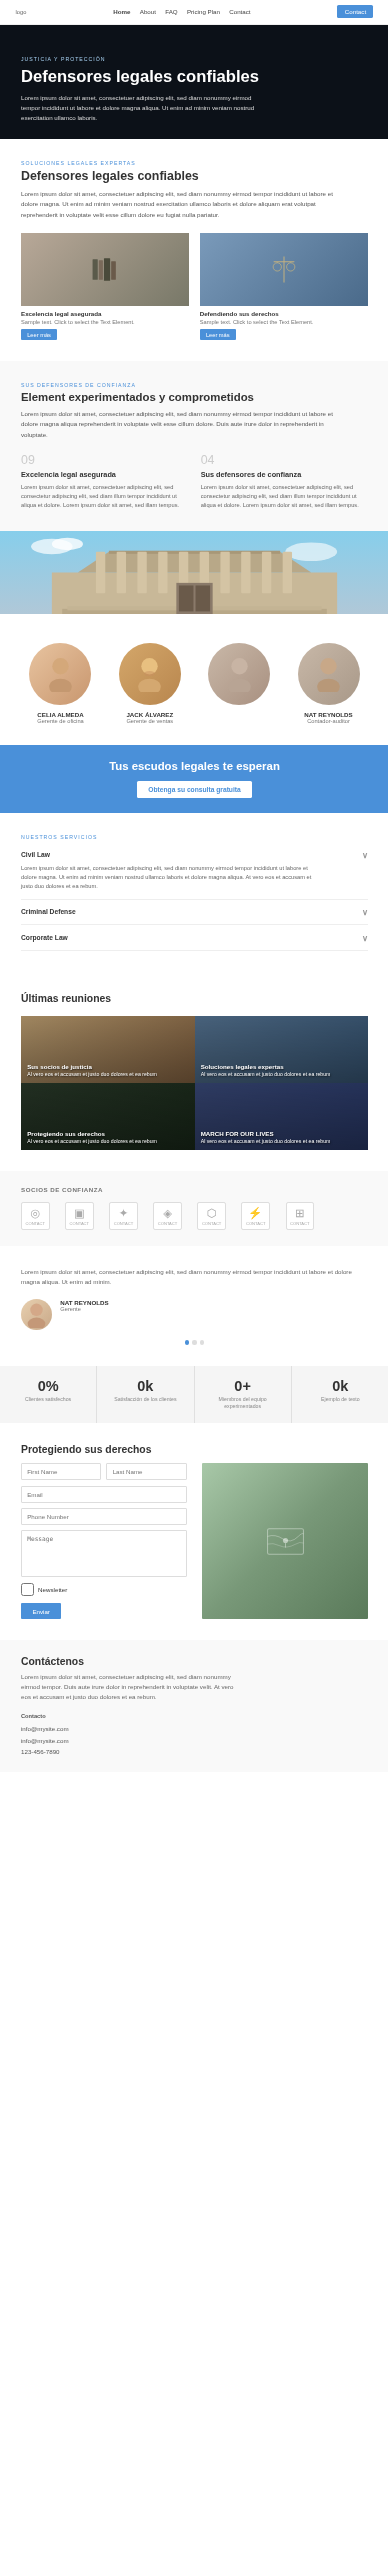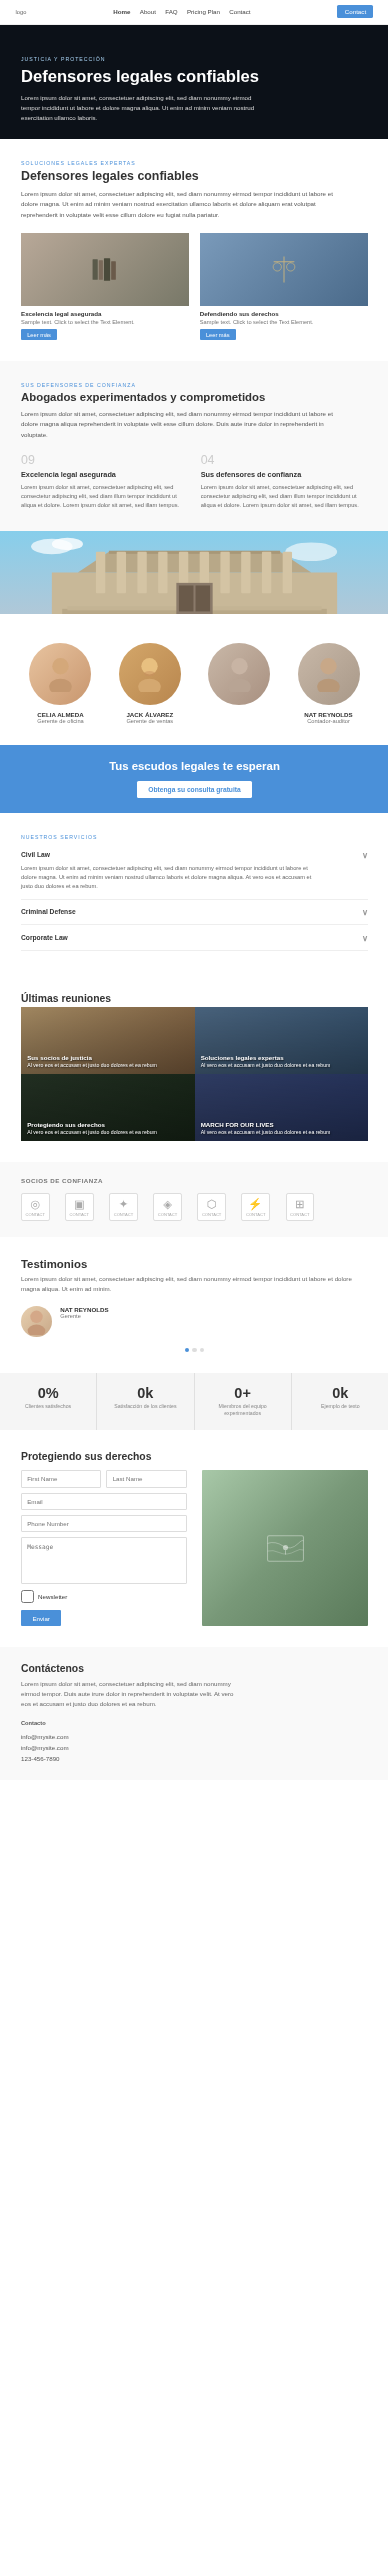--- a/index.html
+++ b/index.html
@@ -62,21 +62,21 @@
     
     .services { padding: 21px 21px; }
     .services .label { font-size: 5.2px; letter-spacing: 1px; color: #4a90d9; margin-bottom: 2.1px; }
     .service-item { border-bottom: 0.5px solid #eee; padding: 7.3px 0; }
     .service-item .service-header { display: flex; justify-content: space-between; align-items: center; font-size: 6.7px; font-weight: bold; }
     .service-item .chevron { font-size: 8.3px; color: #999; }
     .service-item.open .desc { font-size: 5.7px; color: #666; line-height: 1.6; margin-top: 4.1px; max-width: 301px; }
 
     
     .meetings { padding: 21px 21px; }
-    .meetings h2 { font-size: 10.4px; font-weight: 700; margin-bottom: 3px; }
+    .meetings h2 { font-size: 10.4px; font-weight: 700; margin-bottom: 12px; }
     .meetings-grid { display: grid; grid-template-columns: 1fr 1fr; gap: 0; }
     .meeting-card { position: relative; overflow: hidden; height: 67px; }
     .meeting-card .overlay { position: absolute; top: 0; left: 0; right: 0; bottom: 0; display: flex; flex-direction: column; justify-content: flex-end; padding: 6.2px; color: #fff; }
     .meeting-card h4 { font-size: 6.2px; font-weight: bold; margin-bottom: 1px; text-shadow: 0.5px 0.5px 1.6px rgba(0,0,0,0.7); }
     .meeting-card p { font-size: 5.2px; text-shadow: 0.5px 0.5px 1.6px rgba(0,0,0,0.7); }
     .meeting-bg1 { background: linear-gradient(rgba(0,0,0,0.2), rgba(0,0,0,0.4)), linear-gradient(135deg, #c8a878 0%, #8b6845 100%); }
     .meeting-bg2 { background: linear-gradient(rgba(0,0,0,0.2), rgba(0,0,0,0.4)), linear-gradient(135deg, #5a7a9a 0%, #3a5a7a 100%); }
     .meeting-bg3 { background: linear-gradient(rgba(0,0,0,0.2), rgba(0,0,0,0.4)), linear-gradient(135deg, #2a3a2a 0%, #1a2a1a 100%); }
     .meeting-bg4 { background: linear-gradient(rgba(0,0,0,0.2), rgba(0,0,0,0.4)), linear-gradient(135deg, #3a4a7a 0%, #2a3a6a 100%); }
 
@@ -181,21 +181,21 @@
       </div>
       <div class="img-caption">Defendiendo sus derechos</div>
       <div class="img-sub">Sample text. Click to select the Text Element.</div>
       <button class="img-btn">Leer más</button>
     </div>
   </div>
 </div>
 
 <div class="lawyers-section">
   <div class="section-label">SUS DEFENSORES DE CONFIANZA</div>
-  <h2>Abogados experimentados y comprometidos</h2>
+  <h2>Element experimentados y comprometidos</h2>
   <p>Lorem ipsum dolor sit amet, consectetuer adipiscing elit, sed diam nonummy eirmod tempor incididunt ut labore et dolore magna aliqua reprehenderit in voluptate velit esse cillum dolore. Duis aute irure dolor in reprehenderit in voluptate.</p>
   <div class="feature-grid">
     <div class="feature-item">
       <div class="num">09</div>
       <h3>Excelencia legal asegurada</h3>
       <p>Lorem ipsum dolor sit amet, consectetuer adipiscing elit, sed consectetur adipiscing elit, sed diam illum tempor incididunt ut aliqua et dolore. Lorem ipsum dolor sit amet, sed illam tempus.</p>
     </div>
     <div class="feature-item">
       <div class="num">04</div>
       <h3>Sus defensores de confianza</h3>
@@ -381,21 +381,20 @@
         <span>CONTACT</span>
       </div>
     <div class="partner-icon">
         <span style="font-size:11.4px">⊞</span>
         <span>CONTACT</span>
       </div>
   </div>
 </div>
 
 <div class="testimonials">
-  <h2>Testimonios</h2>
   <p class="intro">Lorem ipsum dolor sit amet, consectetuer adipiscing elit, sed diam nonummy eirmod tempor incididunt ut labore et dolore magna aliqua. Ut enim ad minim.</p>
   <div class="testimonial-card">
     <div class="test-avatar">
       <svg width="21" height="26" viewBox="0 0 40 50">
         <circle cx="20" cy="15" r="12" fill="#d4a888"></circle>
         <ellipse cx="20" cy="42" rx="17" ry="12" fill="#c49878"></ellipse>
       </svg>
     </div>
     <div>
       <div class="test-name">NAT REYNOLDS</div>

